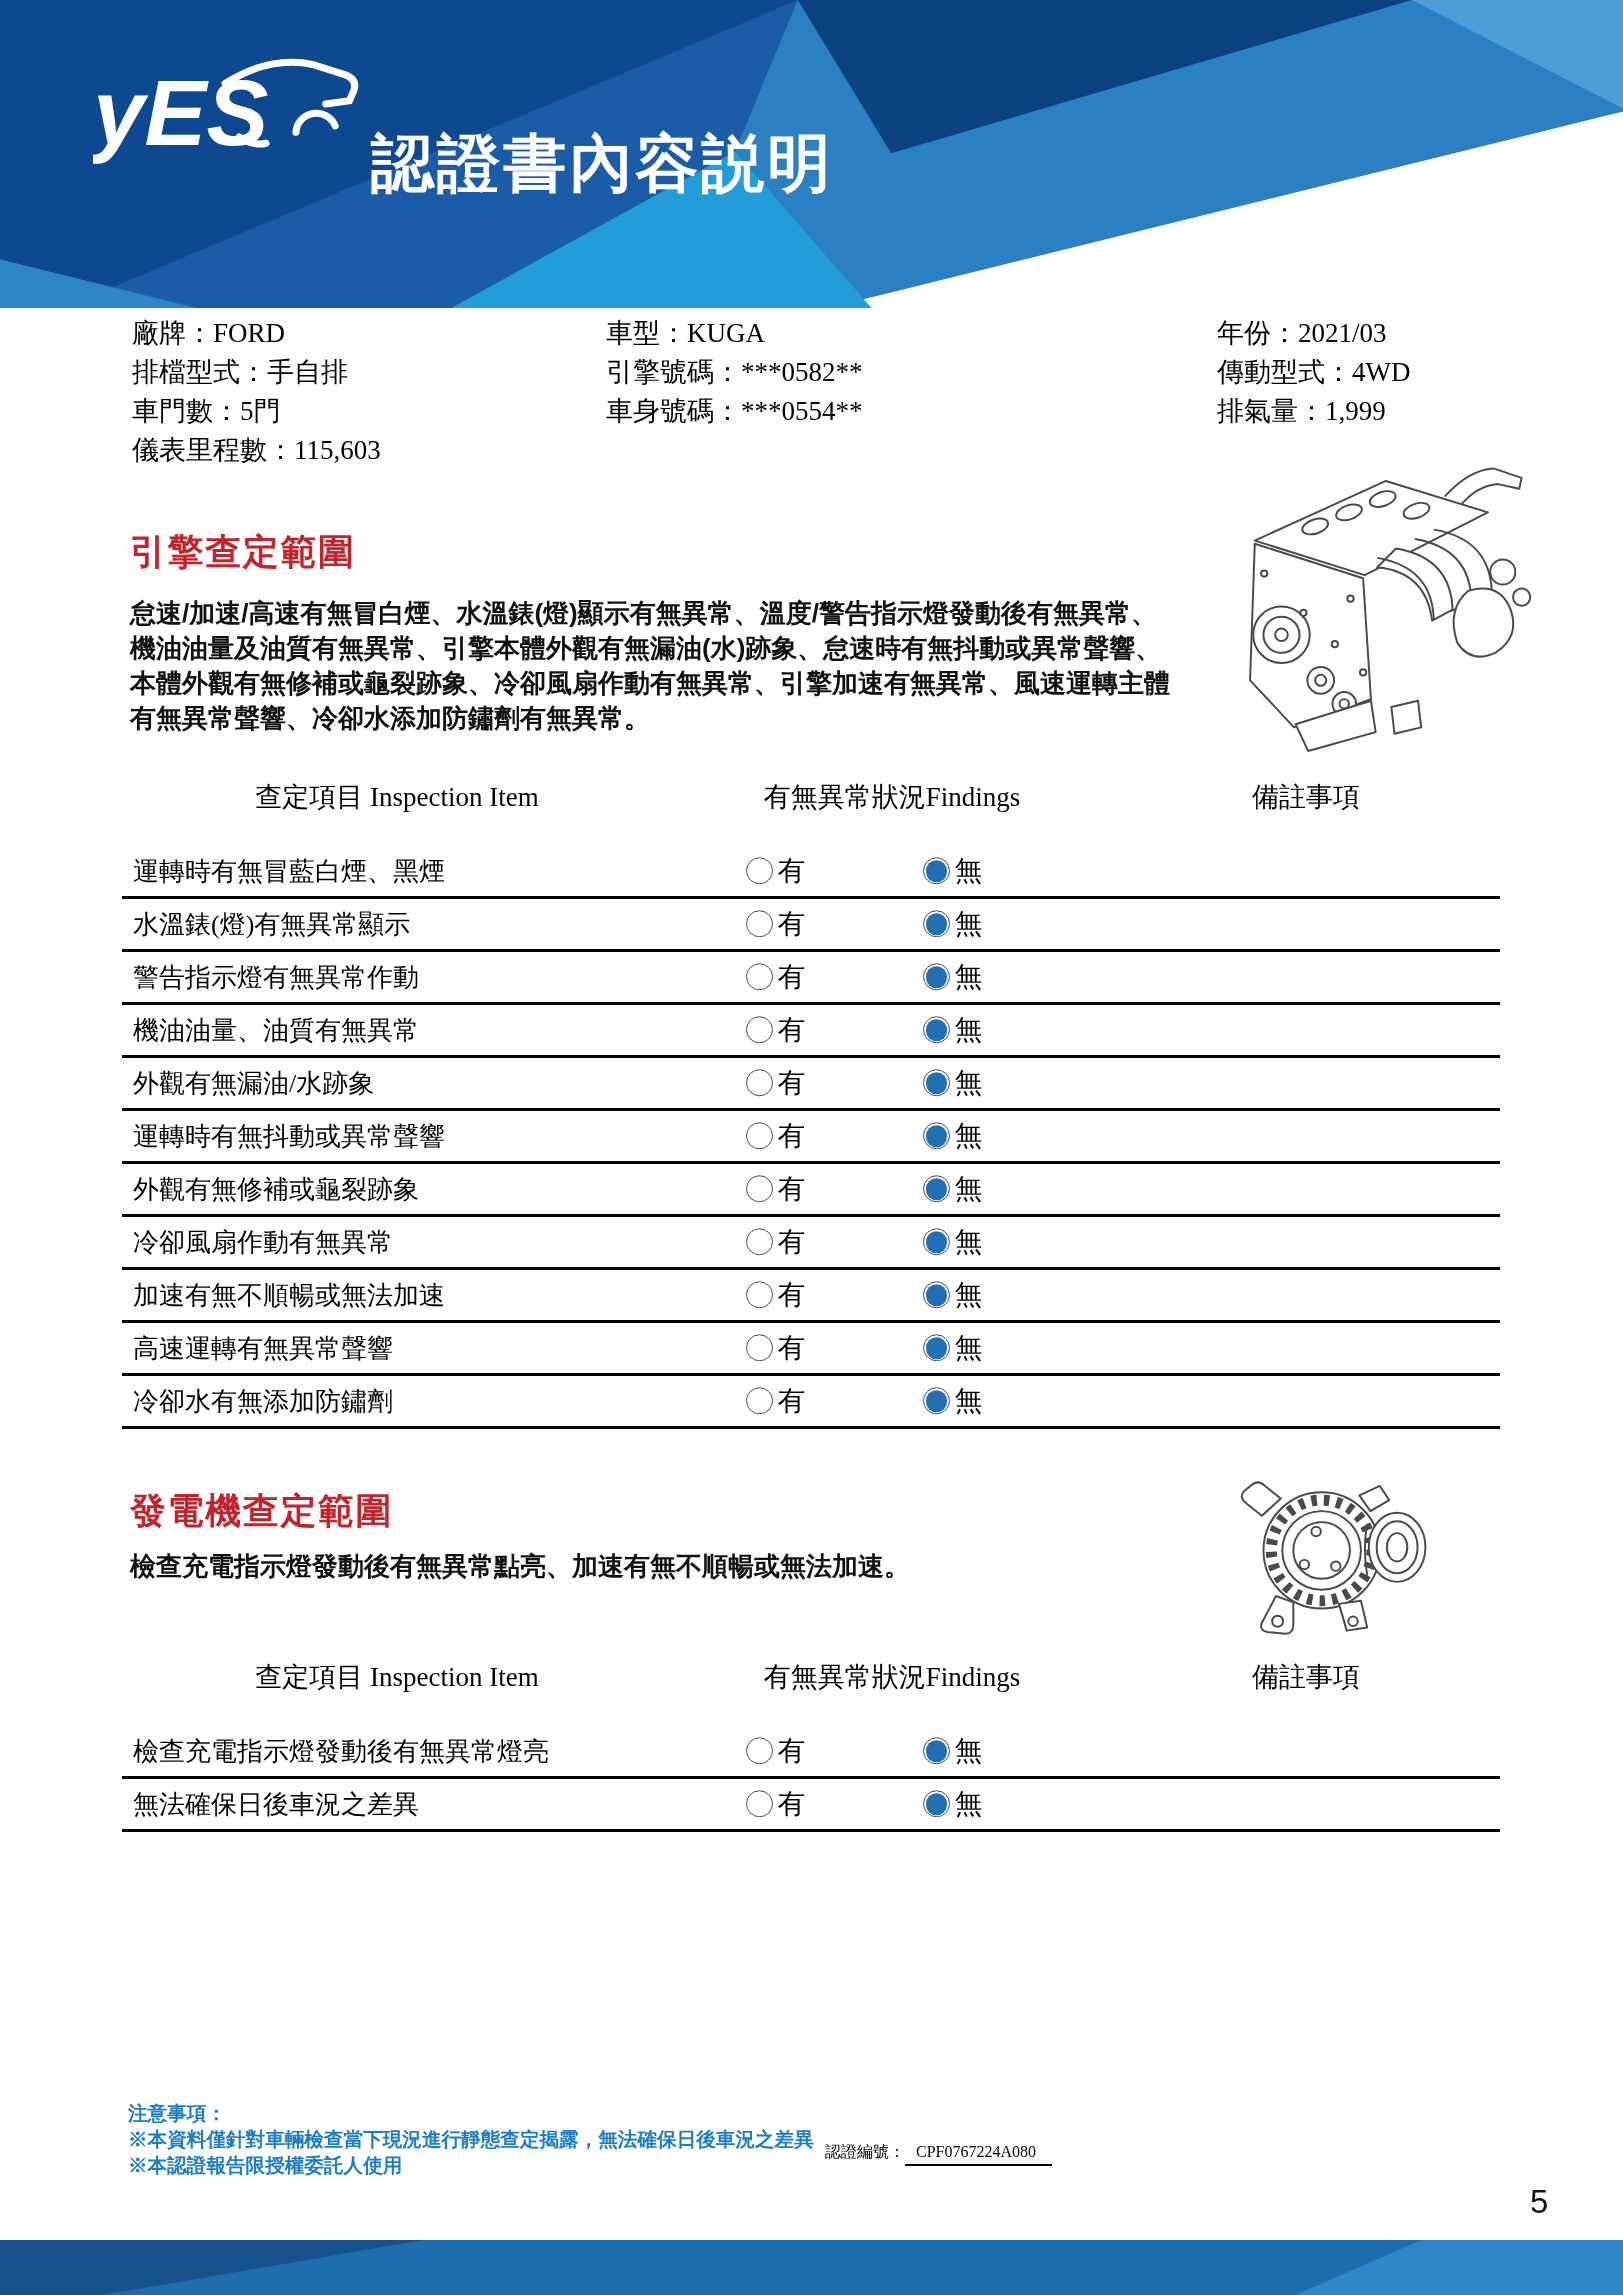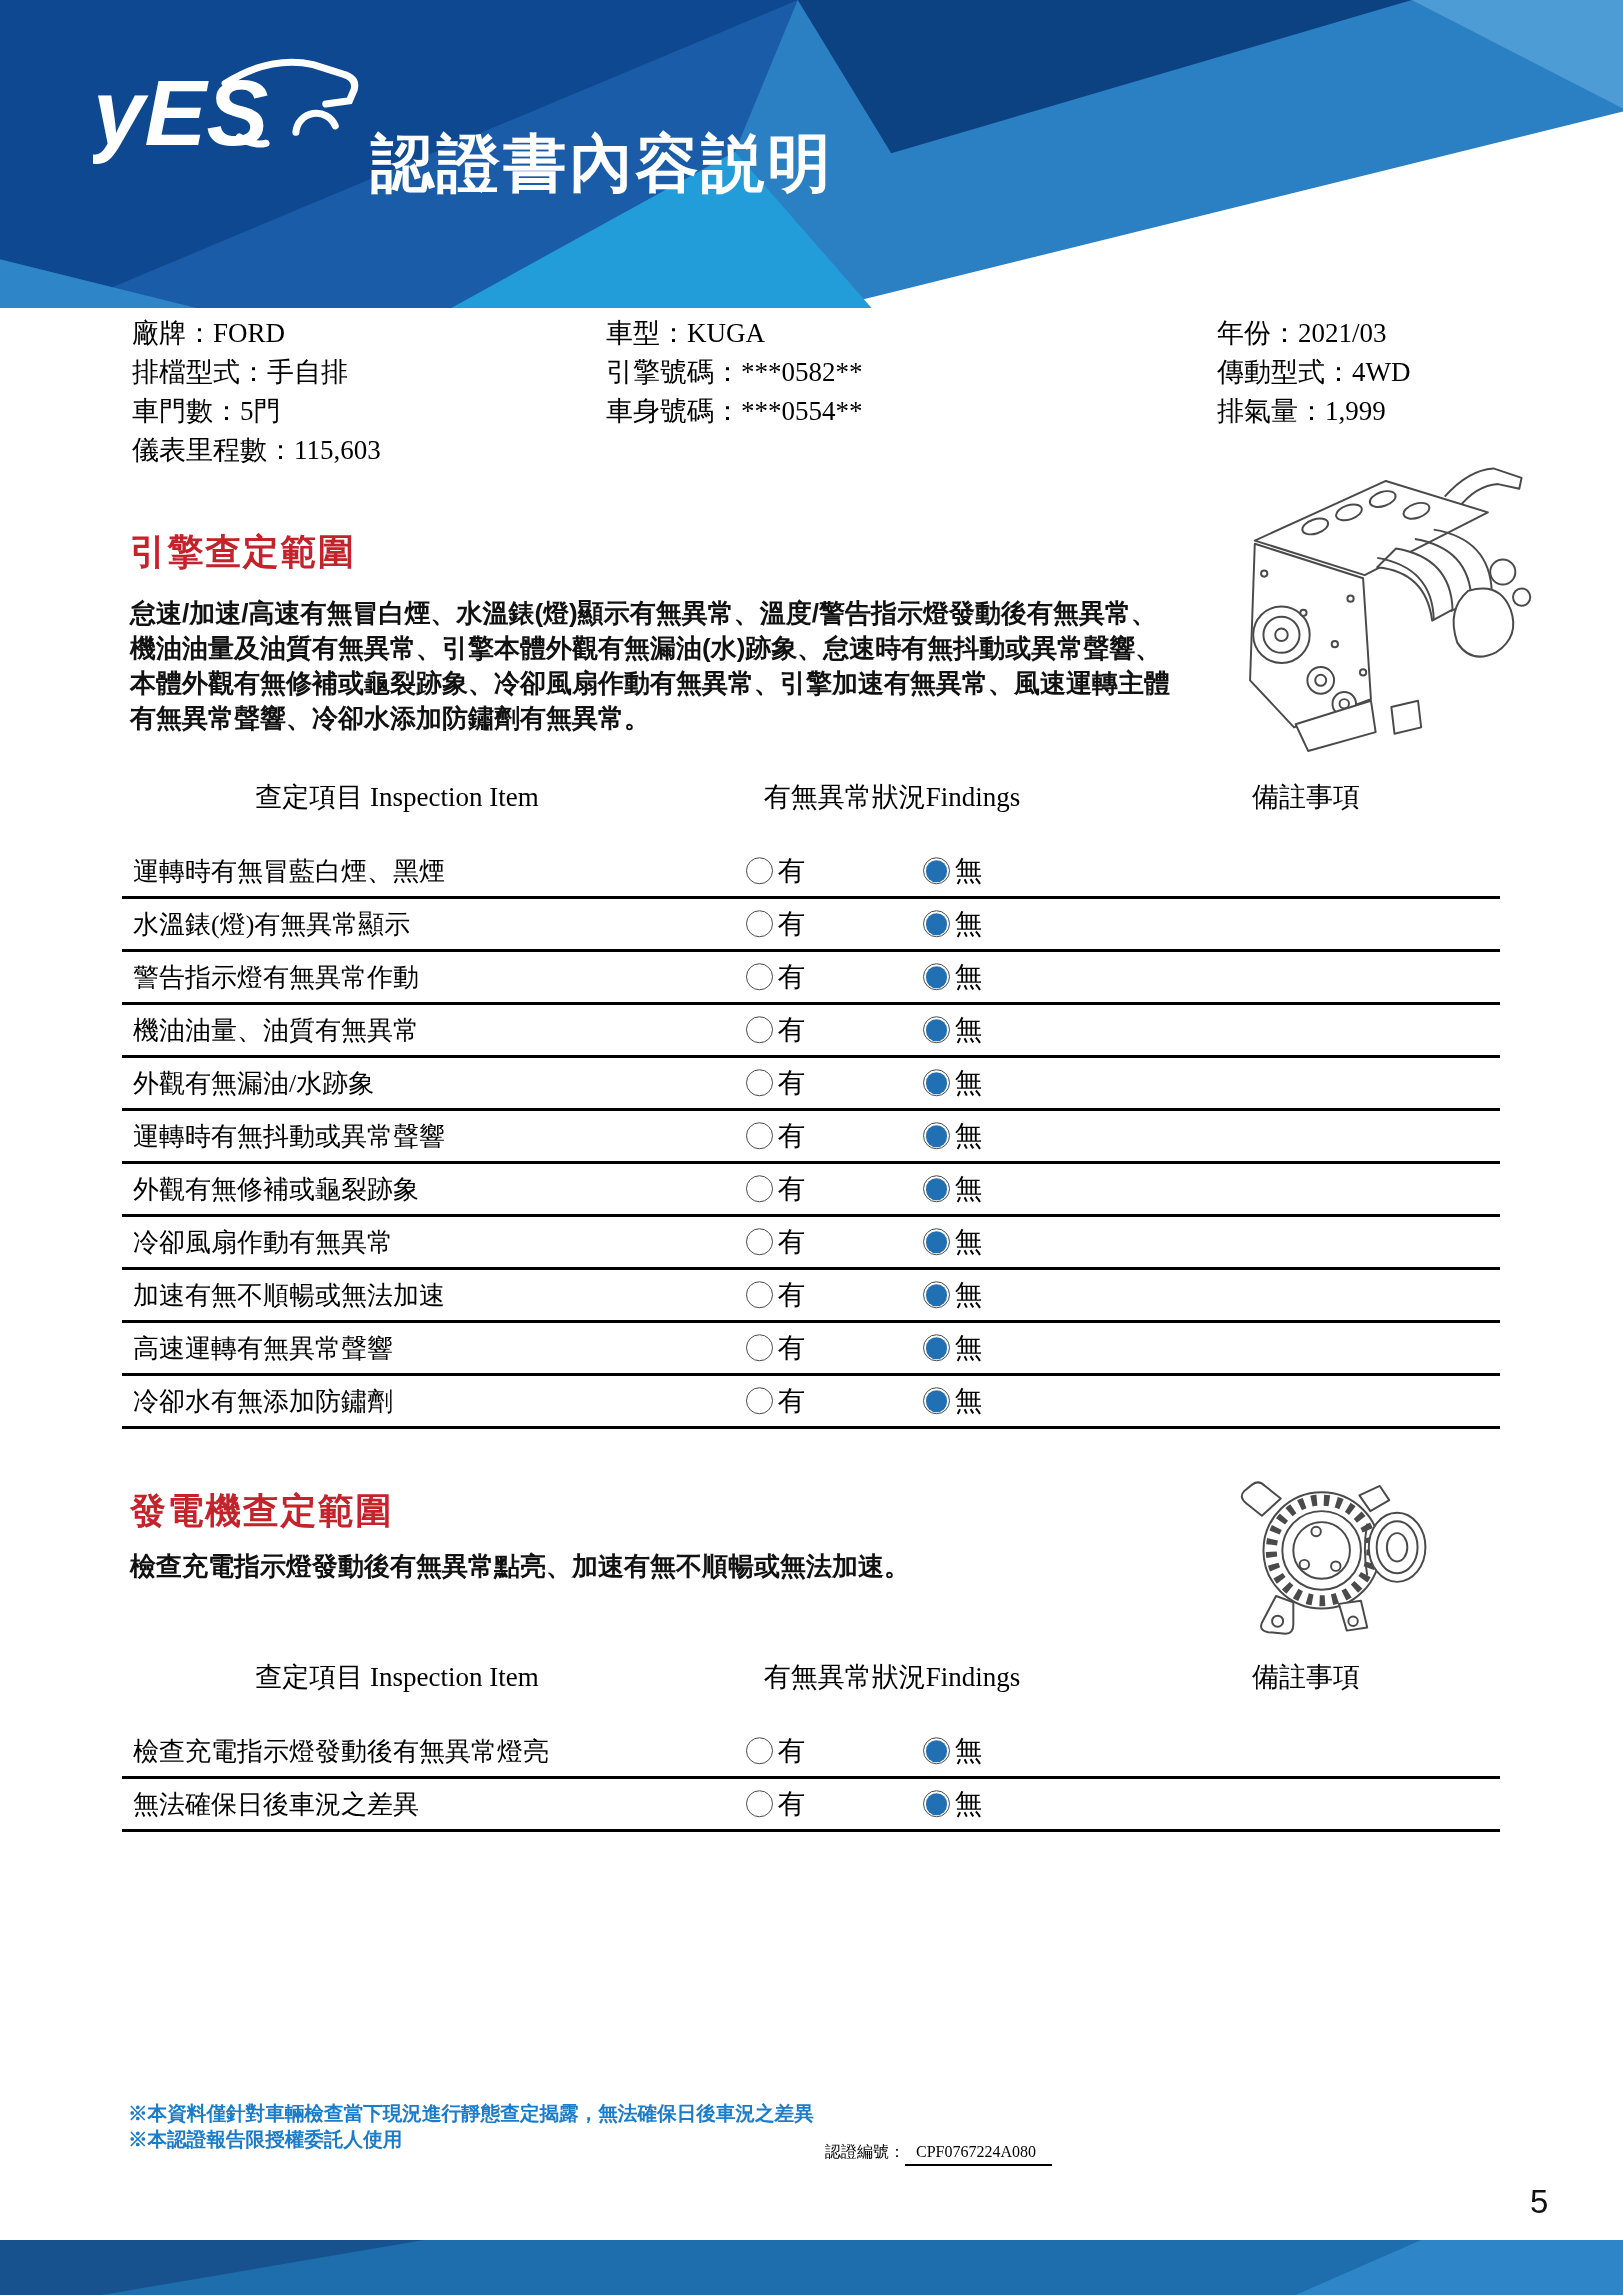--- a/index.html
+++ b/index.html
@@ -373,20 +373,21 @@
           <div class="opt no">
             <span class="radio selected"></span>
             <span class="opt-label">無</span>
           </div>
           <div class="remark"></div>
         </div>
       </div>
   </div>
 
   <div class="notes">
+    <div>注意事項：</div>
     <div>
 
     <div>※本資料僅針對車輛檢查當下現況進行靜態查定揭露，無法確保日後車況之差異</div>
         <div>※本認證報告限授權委託人使用</div>
       </div>
   </div>
 
   <div class="cert">
     <span>認證編號：</span><span class="num">CPF0767224A080</span>
   </div>

